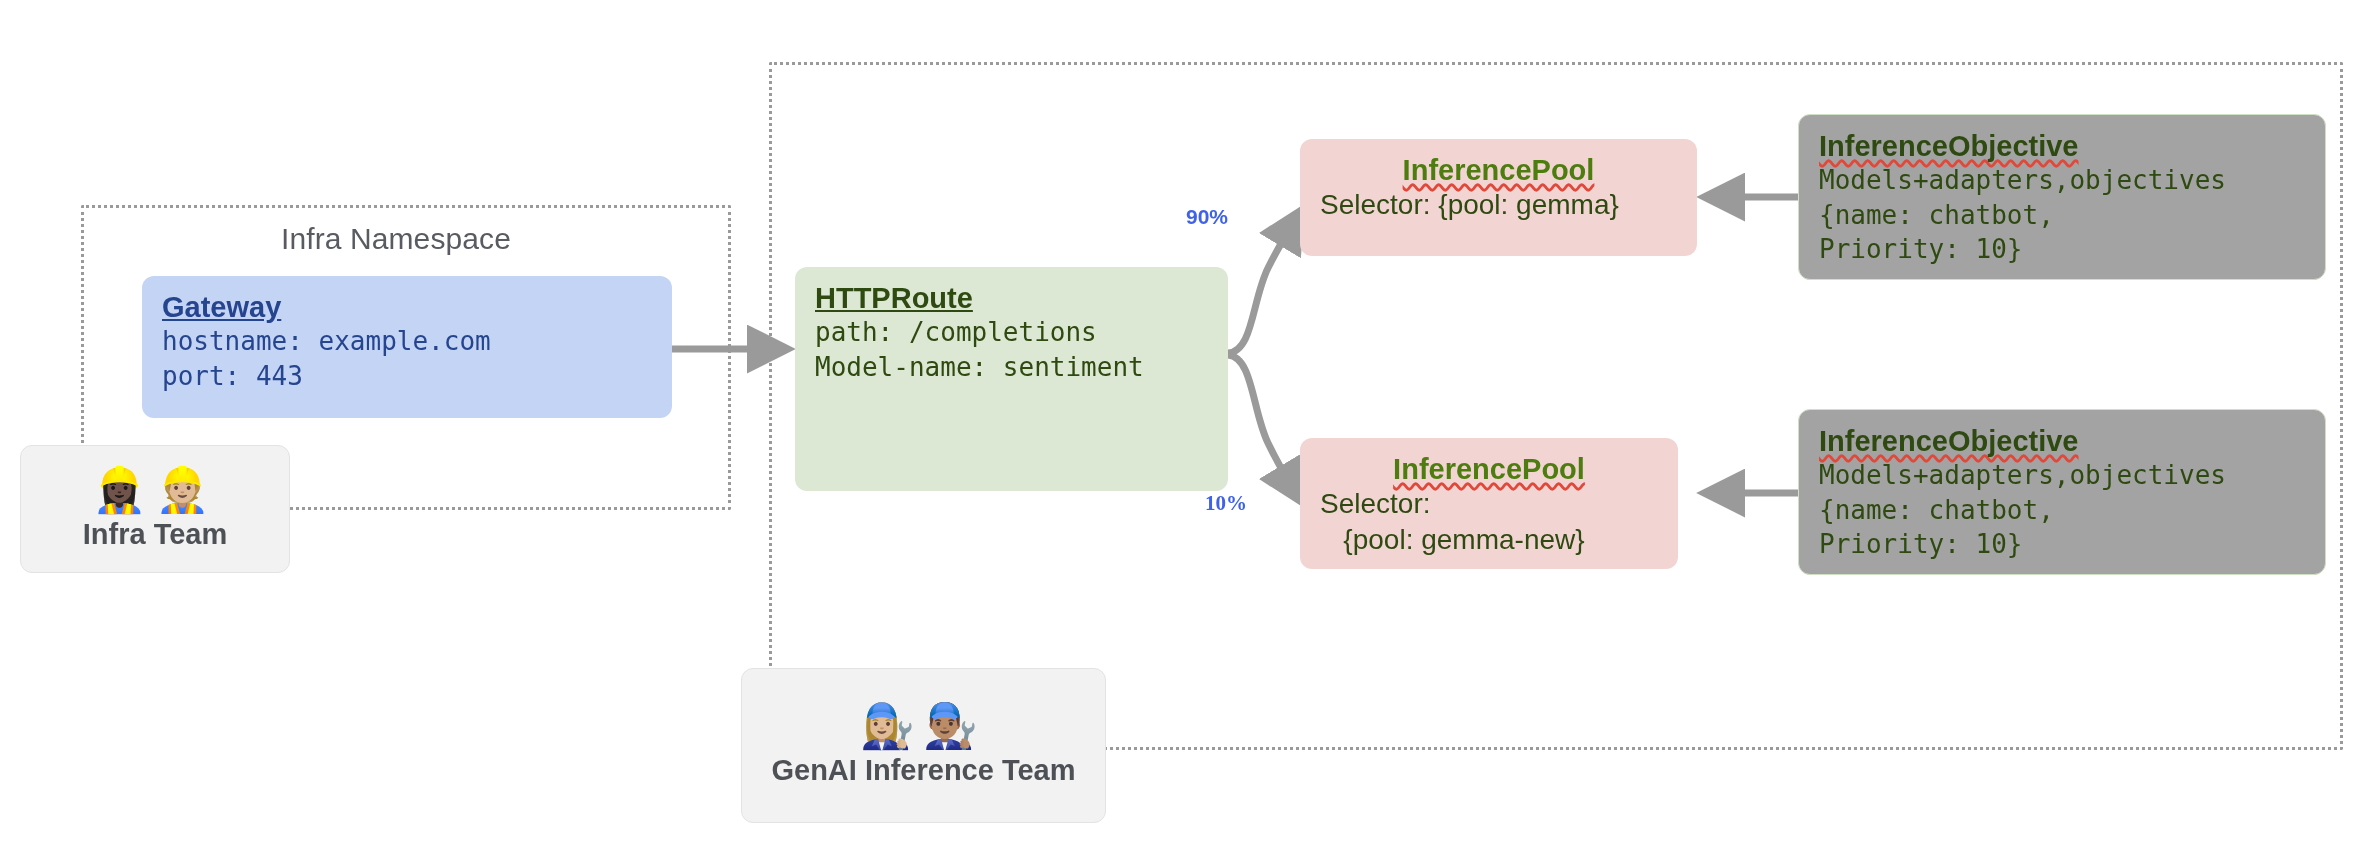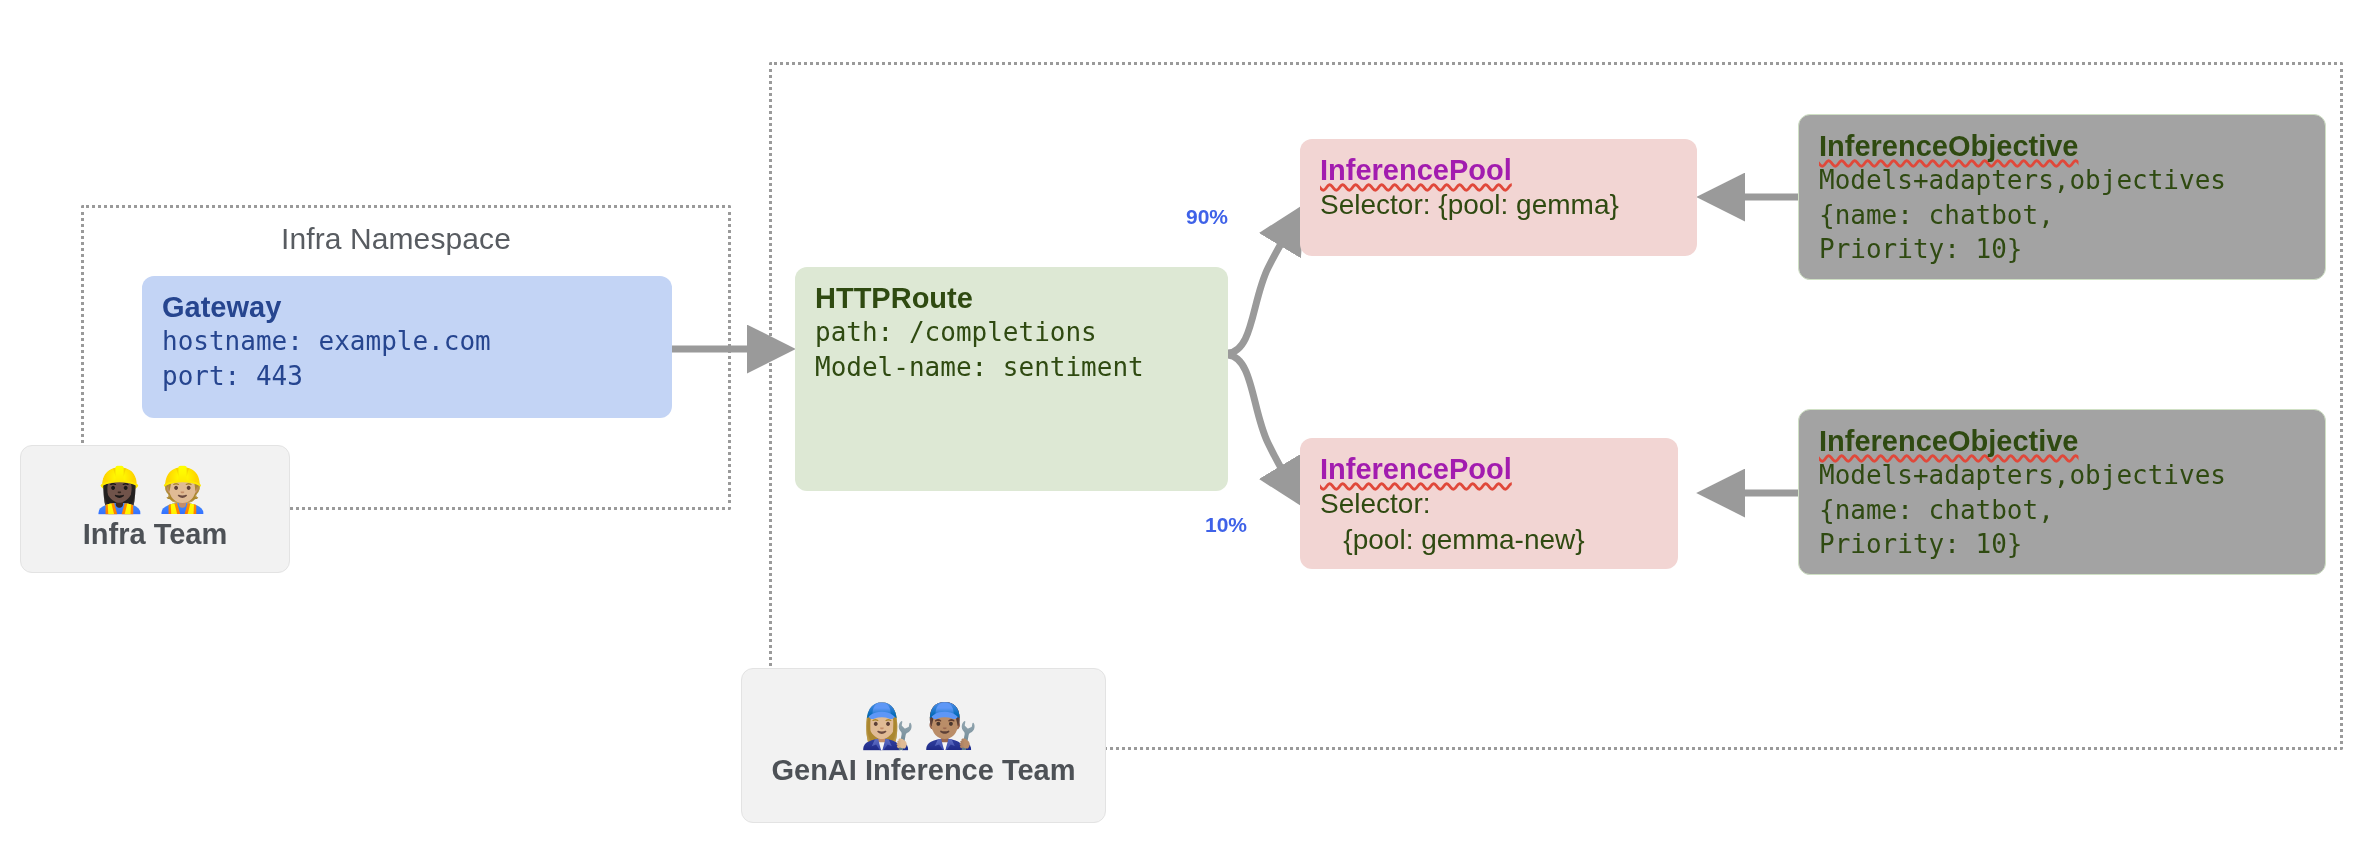--- a/index.html
+++ b/index.html
@@ -41,20 +41,21 @@
     box-sizing: border-box;
     border-radius: 12px;
     padding: 14px 20px 16px 20px;
     overflow: visible;
   }
   .node .title {
     font-size: 29px;
     font-weight: bold;
     line-height: 1.18;
     white-space: nowrap;
+    text-decoration: underline;
   }
   .node .title.squiggle {
     text-decoration: underline wavy #e0483a;
     text-decoration-skip-ink: none;
     text-underline-offset: 3px;
   }
   .node .mono {
     font-family: "DejaVu Sans Mono", "Liberation Mono", monospace;
     font-size: 26px;
     line-height: 1.32;
@@ -79,21 +80,21 @@
     background: #dde8d4;
     color: #2f4a11;
   }
   .node-httproute .title { color: #2f4a11; }
 
   
   .node-pool {
     background: #f2d5d3;
     color: #2f4a11;
   }
-  .node-pool .title { color: #a21caf; }
+  .node-pool .title { color: #4d7c0f; text-align: center; }
 
   
   .node-objective {
     background: #a3a3a3;
     color: #2f4a11;
     border: 1.5px solid #cfe0c4;
   }
   .node-objective .title { color: #2f4a11; }
 
   
@@ -210,21 +211,21 @@
   </div>
 
   <div class="node node-objective" style="left:1798px; top:409px; width:528px; height:166px;">
     <div class="title squiggle">InferenceObjective</div>
     <div class="mono">Models+adapters,objectives</div>
     <div class="mono">{name: chatbot,</div>
     <div class="mono">Priority: 10}</div>
   </div>
 
   <div class="edge-label" style="left:1186px; top:205px;">90%</div>
-  <div class="edge-label" style="left:1205px; top:513px;">10%</div>
+  <div class="edge-label" style="left:1205px; top:491px;font-family:Liberation Serif, serif;">10%</div>
 
   <div class="team-card" style="left:20px; top:445px; width:270px; height:128px;">
     <div class="team-emojis">👷🏿‍♀️👷🏼</div>
     <div class="team-name">Infra Team</div>
   </div>
 
   <div class="team-card" style="left:741px; top:668px; width:365px; height:155px;">
     <div class="team-emojis">👩🏼‍🔧👨🏽‍🔧</div>
     <div class="team-name">GenAI Inference Team</div>
   </div>

